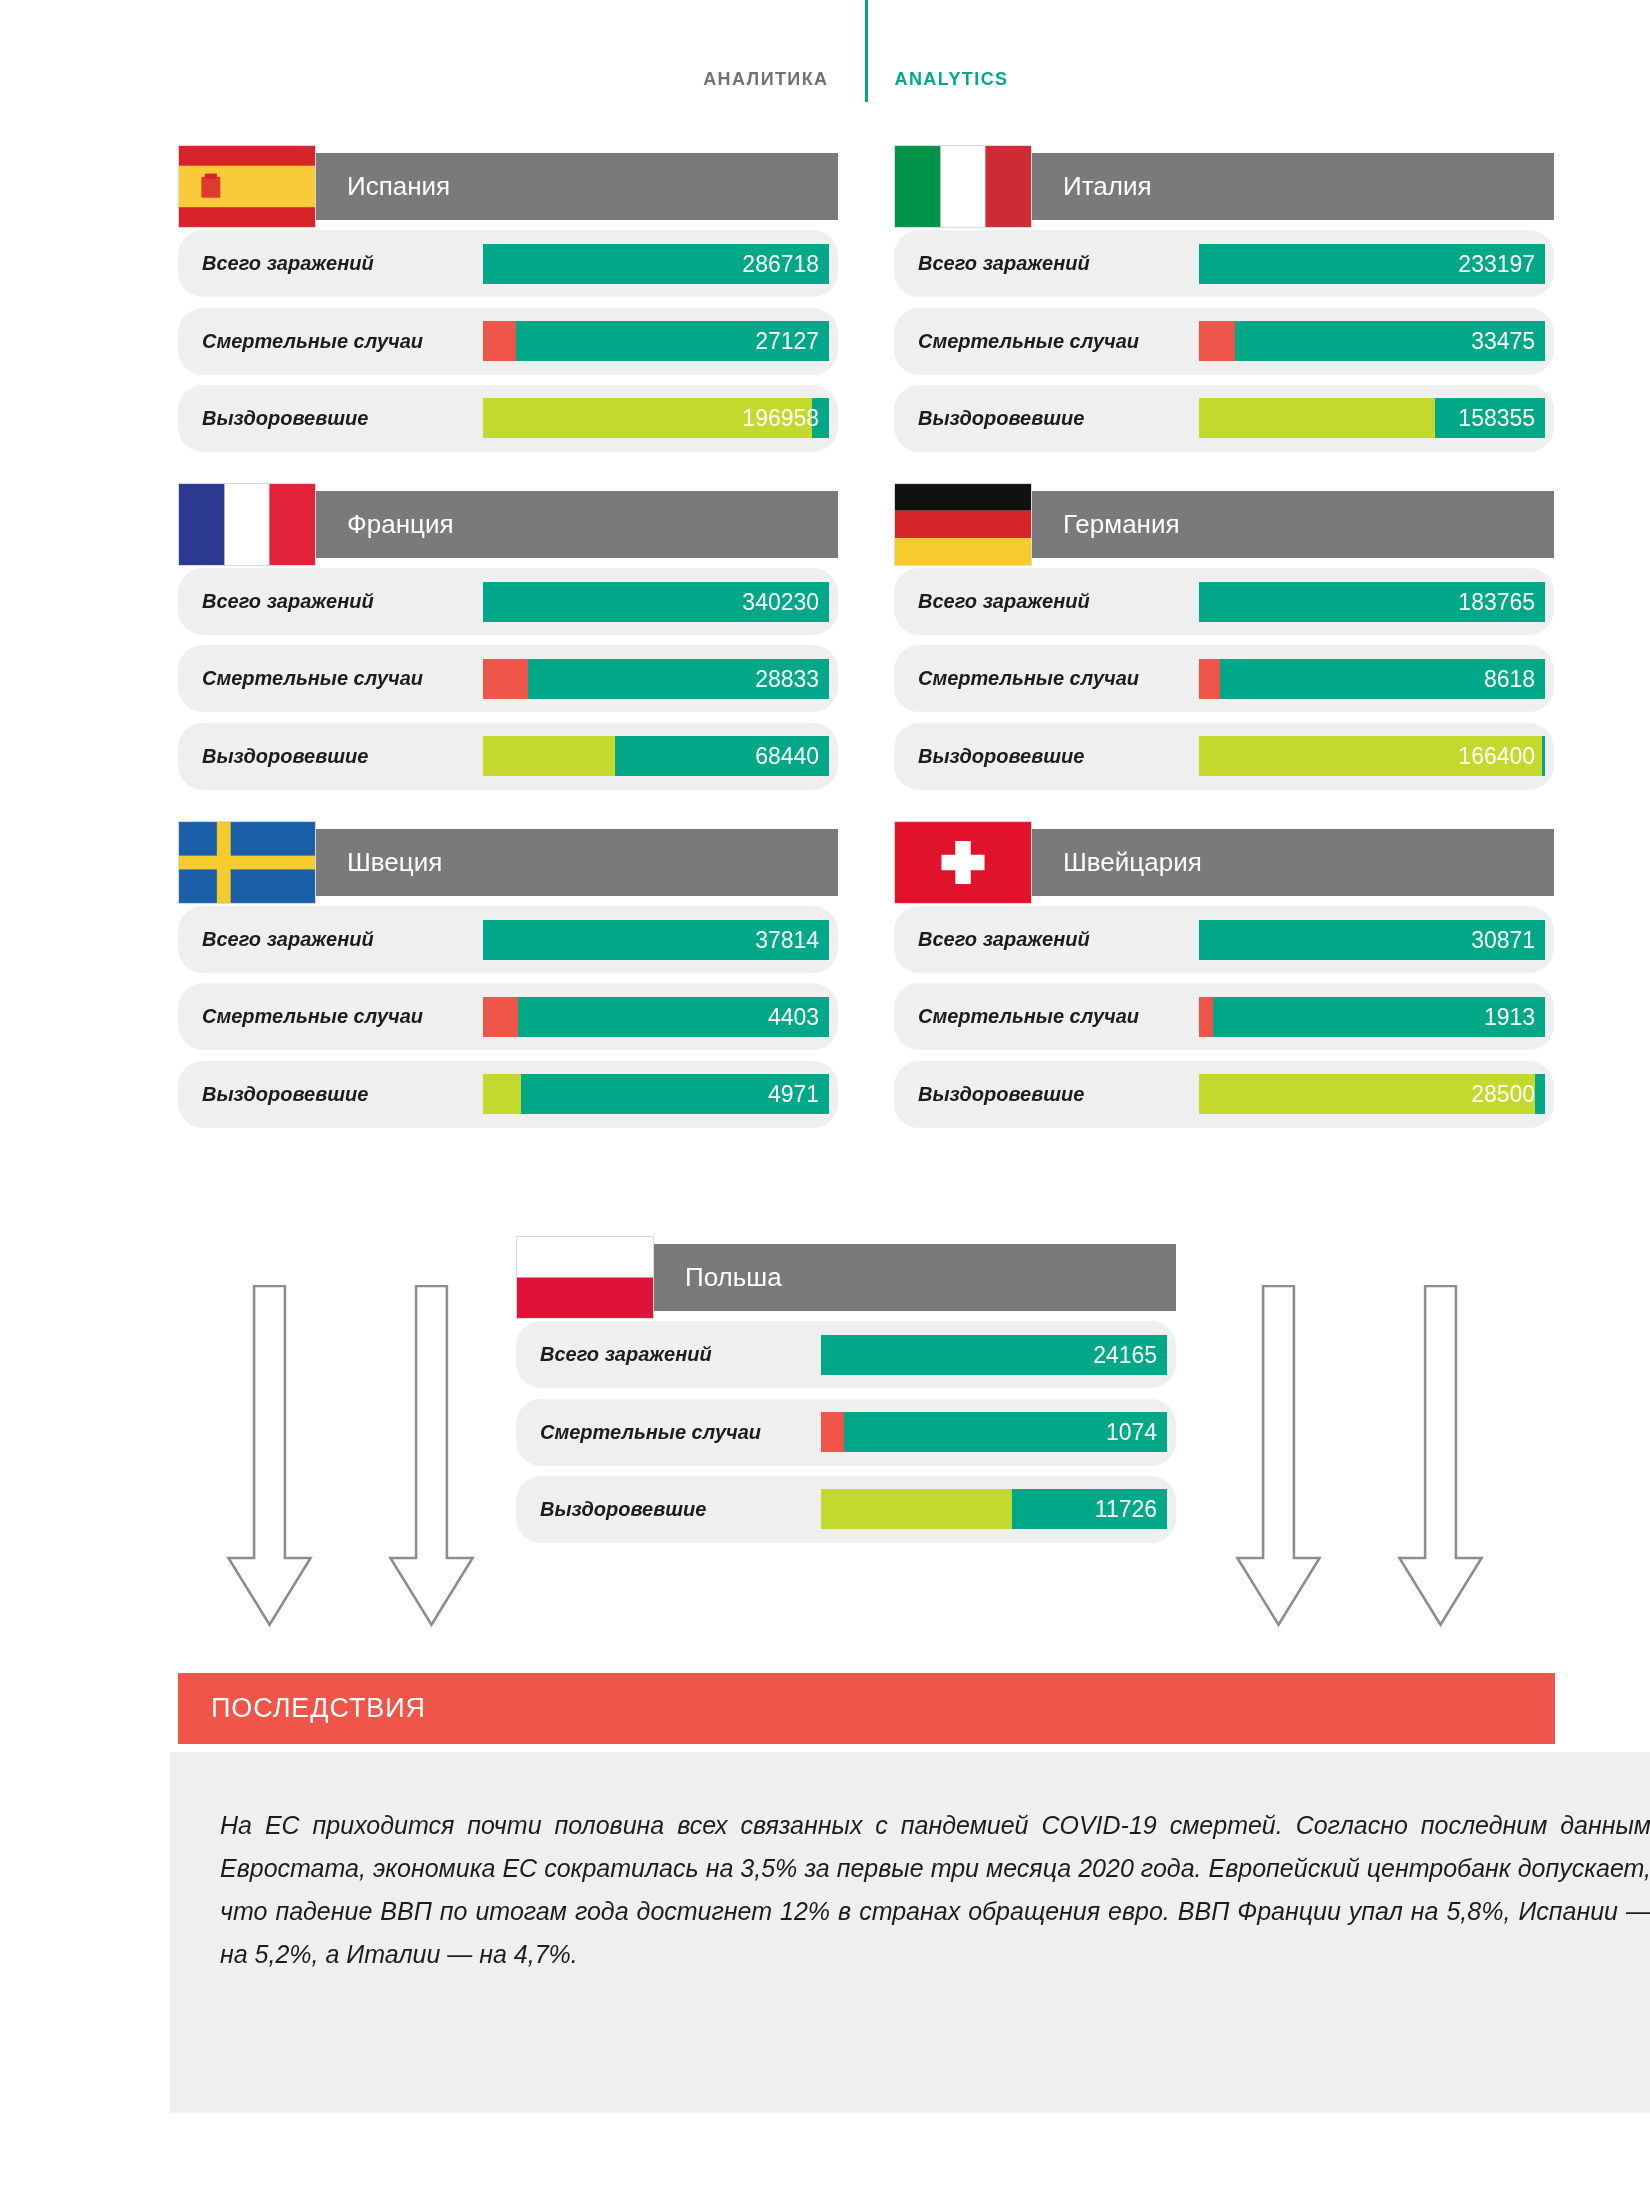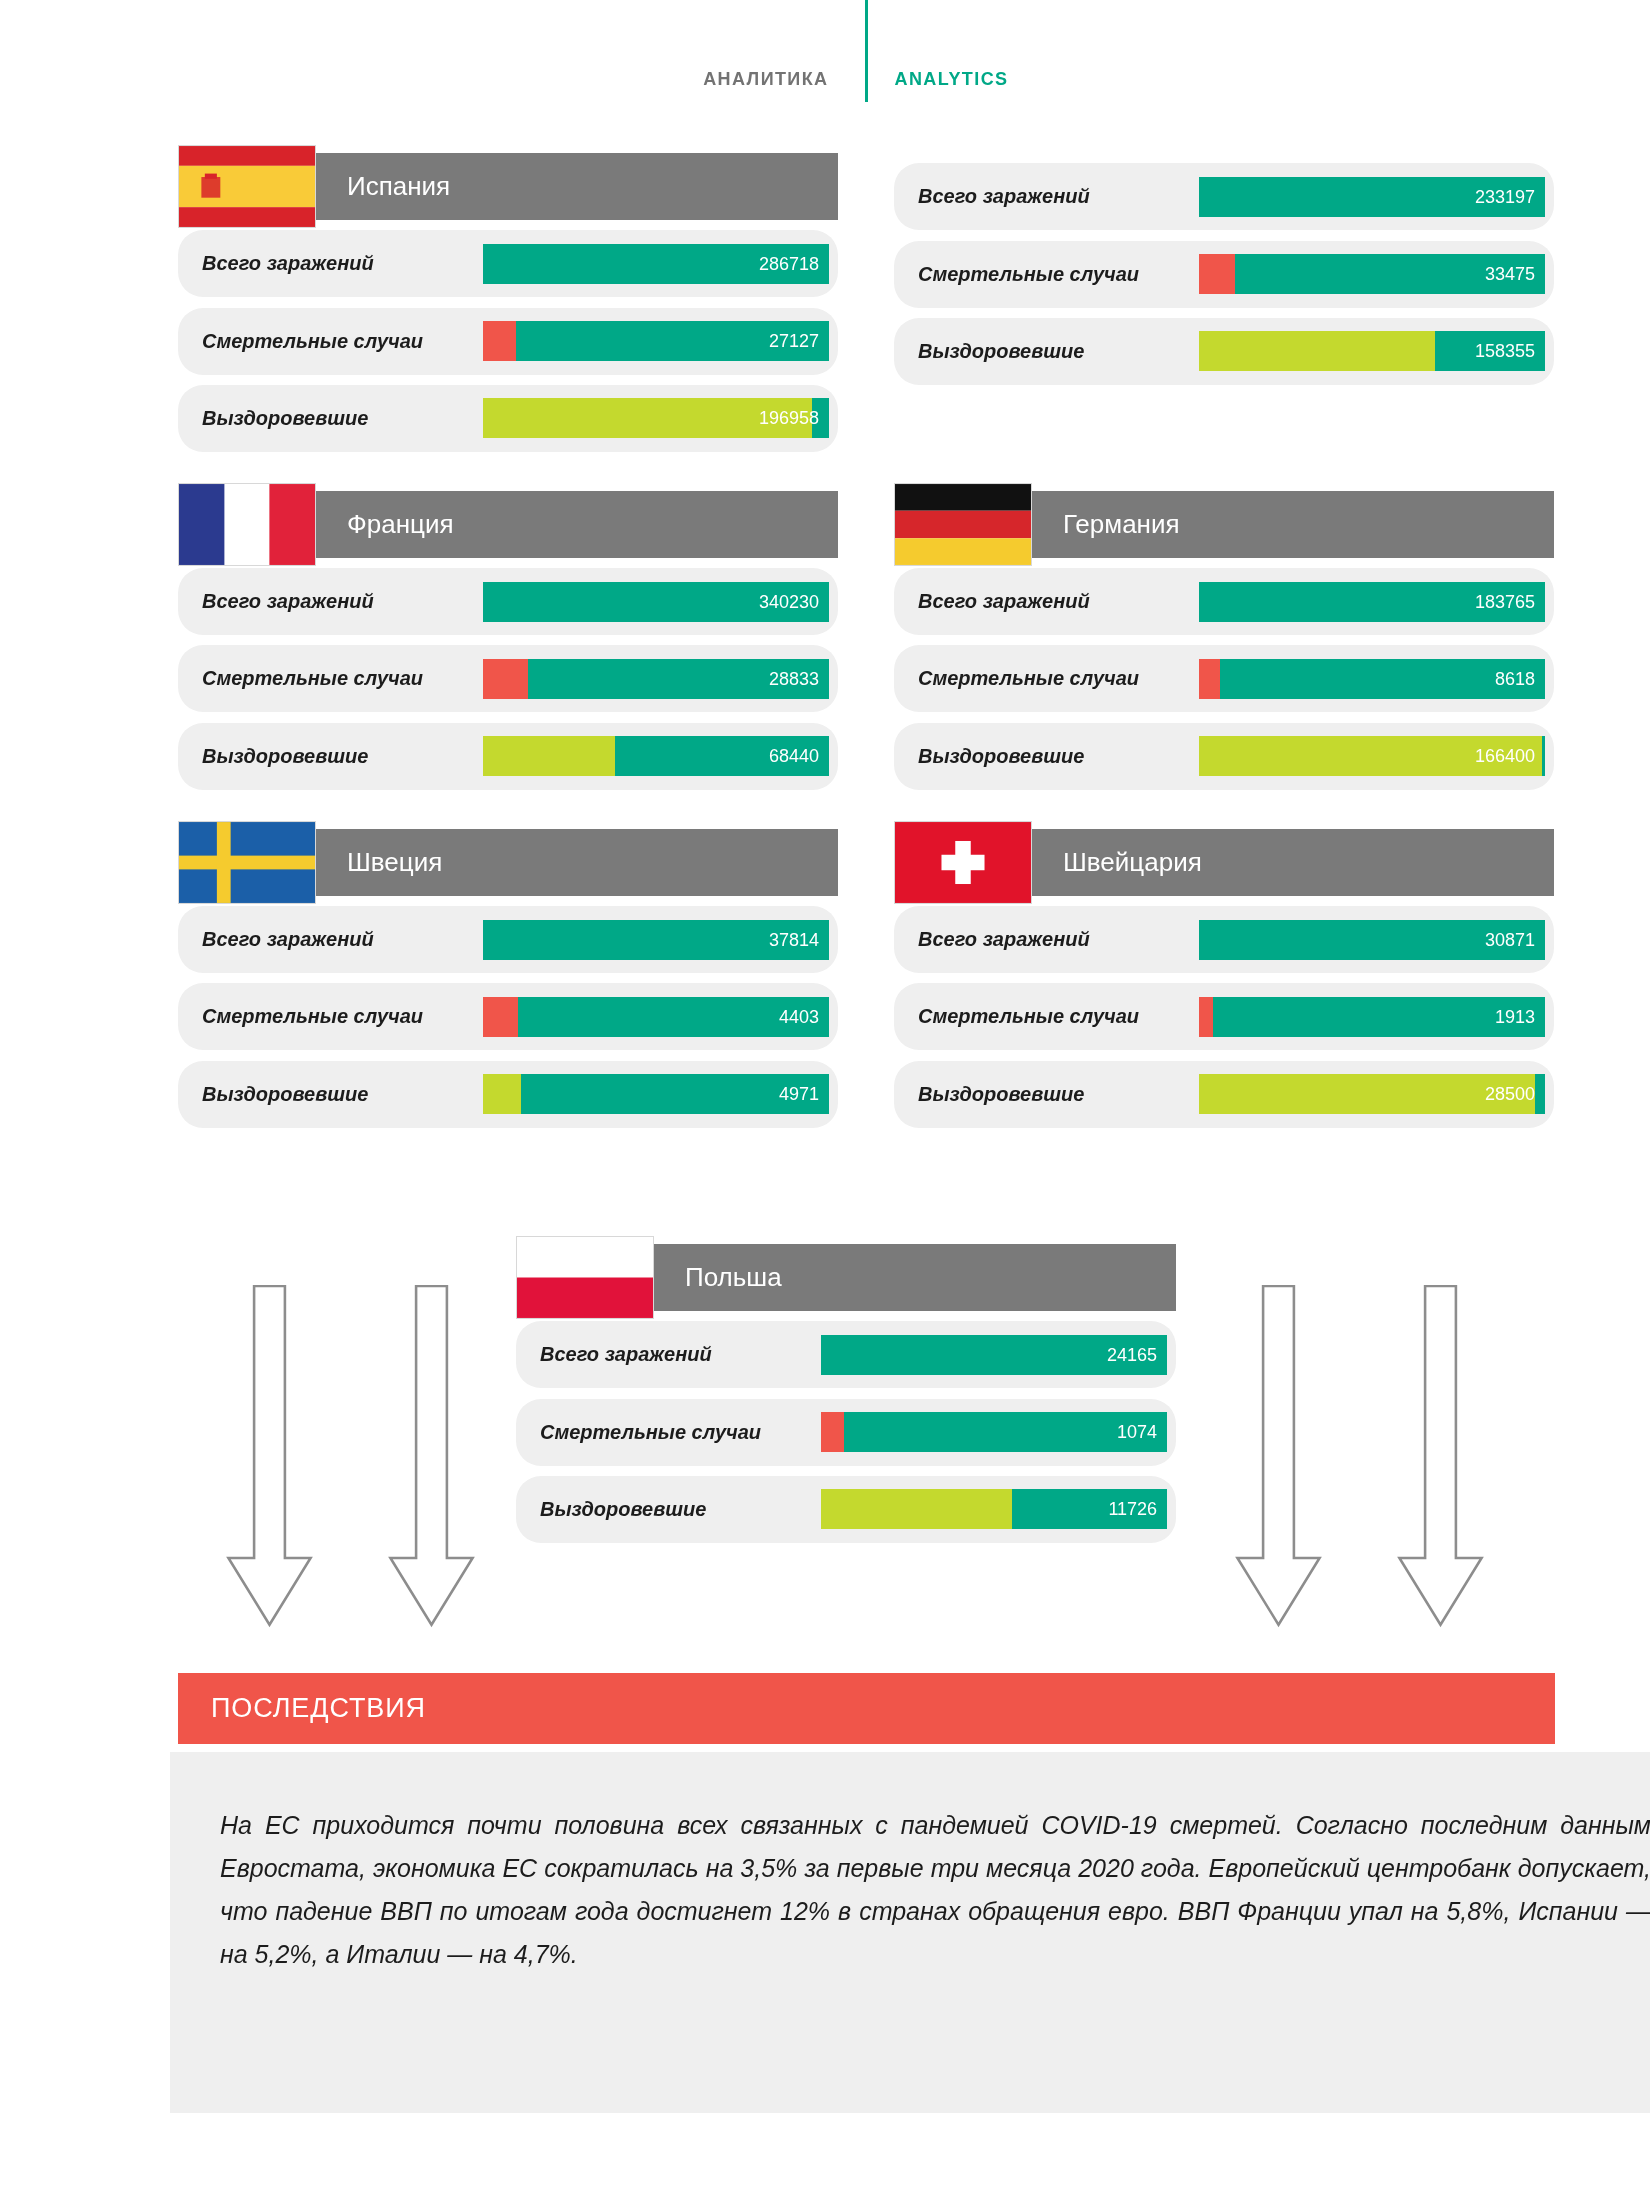--- a/index.html
+++ b/index.html
@@ -137,21 +137,21 @@
     height: 40px;
     background: #c4d92e;
   }
   .bar-value {
     position: absolute;
     right: 10.3px;
     top: 0;
     height: 40px;
     line-height: 40px;
     color: #ffffff;
-    font-size: 18px;
+    font-size: 23px;
   }
 
   
   .poland-wrap {
     position: absolute;
     left: 516px;
     top: 1244px;
     width: 660px;
   }
 
@@ -247,20 +247,30 @@
           <div class="metric-label">Выздоровевшие</div>
           <div class="bar-wrap">
             <div class="bar" style="width:100%"></div>
             <div class="bar-lime" style="width:95%"></div>
             <div class="bar-value">196958</div>
           </div>
         </div>
       </div>
 
       <div class="card">
+        <div class="card-head">
+          <div class="flag">
+            <svg width="136" height="81" viewBox="0 0 158 94">
+              <rect x="0" y="0" width="53" height="94" fill="#009246"></rect>
+              <rect x="53" y="0" width="52" height="94" fill="#ffffff"></rect>
+              <rect x="105" y="0" width="53" height="94" fill="#ce2b37"></rect>
+            </svg>
+          </div>
+          <div class="country-name">Италия</div>
+        </div>
 
         <div class="metric">
           <div class="metric-label">Всего заражений</div>
           <div class="bar-wrap">
             <div class="bar" style="width:100%"></div>
             <div class="bar-value">233197</div>
           </div>
         </div>
 
         <div class="metric">

